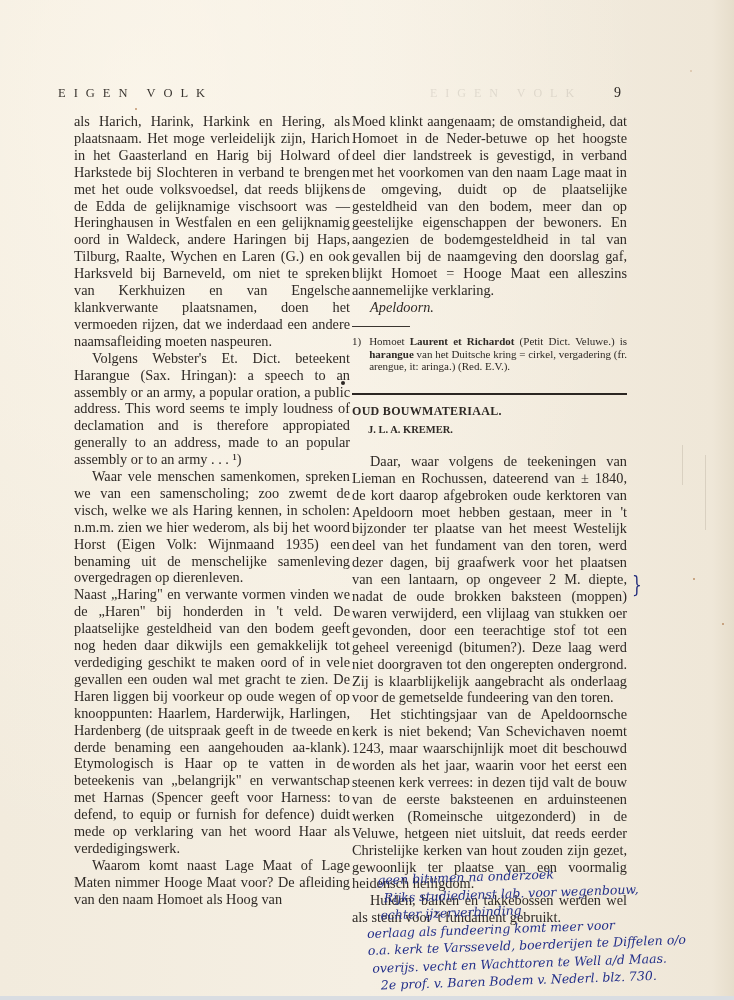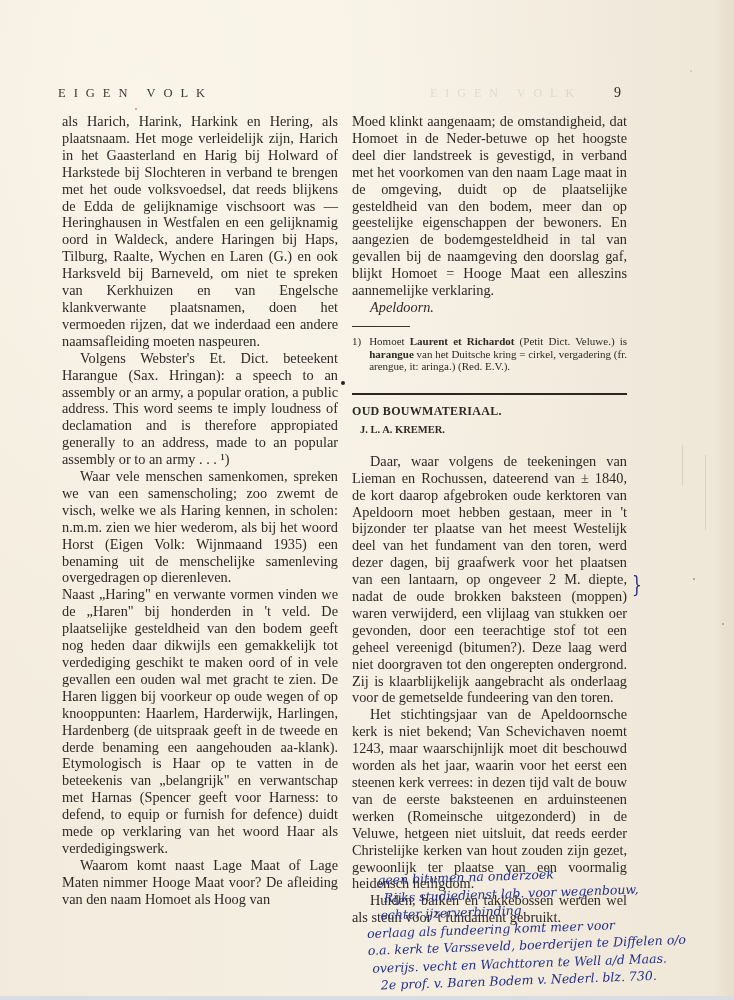--- a/index.html
+++ b/index.html
@@ -29,39 +29,39 @@
     font-family:"Liberation Serif","DejaVu Serif",serif;
   }
   .ghost-head {
     position:absolute; top:86px; left:430px; font-size:12px; letter-spacing:8px;
     color:rgba(80,70,60,0.13); font-family:"Liberation Serif",serif;
   }
   .col {
     position:absolute; font-family:"Liberation Serif","DejaVu Serif",serif;
     font-size:14.3px; line-height:16.9px; text-align:justify; color:#2e2925;
   }
-  .col-left { left:62px; top:113px; width:276px; }
+  .col-left { left:74px; top:113px; width:276px; }
   .col-right { left:352px; top:113px; width:275px; }
   .col p { margin:0; text-indent:18px; }
   .col p.noindent { text-indent:0; }
   .col p.gap { }
   .sign { text-indent:18px; margin:0;font-style:italic; }
   .fn-rule { width:58px; height:1px; background:#3a3530; margin:10px 0 8px 0; }
   .footnote {
     font-size:11px; line-height:12.7px; display:flex; gap:8px;
     text-align:justify;
   }
   .footnote .fn-num { flex:0 0 auto; }
   .footnote b { font-weight:bold; }
   .sep-rule { height:2px; background:#2b2622; margin:20px 0 8px 0; width:275px; }
   .title {
     font-size:12px; font-weight:bold; letter-spacing:0.3px; margin:0;
     font-family:"Liberation Serif","DejaVu Serif",serif;
   }
-  .author { font-size:10.5px; font-weight:bold; margin:2px 0 14px 8px; }
+  .author { font-size:10.5px; font-weight:bold; margin:2px 0 14px 16px; }
   .bullet {
     position:absolute; left:341px; top:381px; width:4px; height:4px; border-radius:2px; background:#2b2622;
   }
   .brace {
     position:absolute; left:630px; top:572px; font-size:22px; color:#1f2a7a;
     font-family:"DejaVu Serif",serif; transform:scaleX(0.7);
   }
   .handwriting {
     position:absolute; left:365px; top:872px; width:360px;
     font-family:"DejaVu Serif",serif; font-style:italic; font-size:12.5px; line-height:17.5px;

